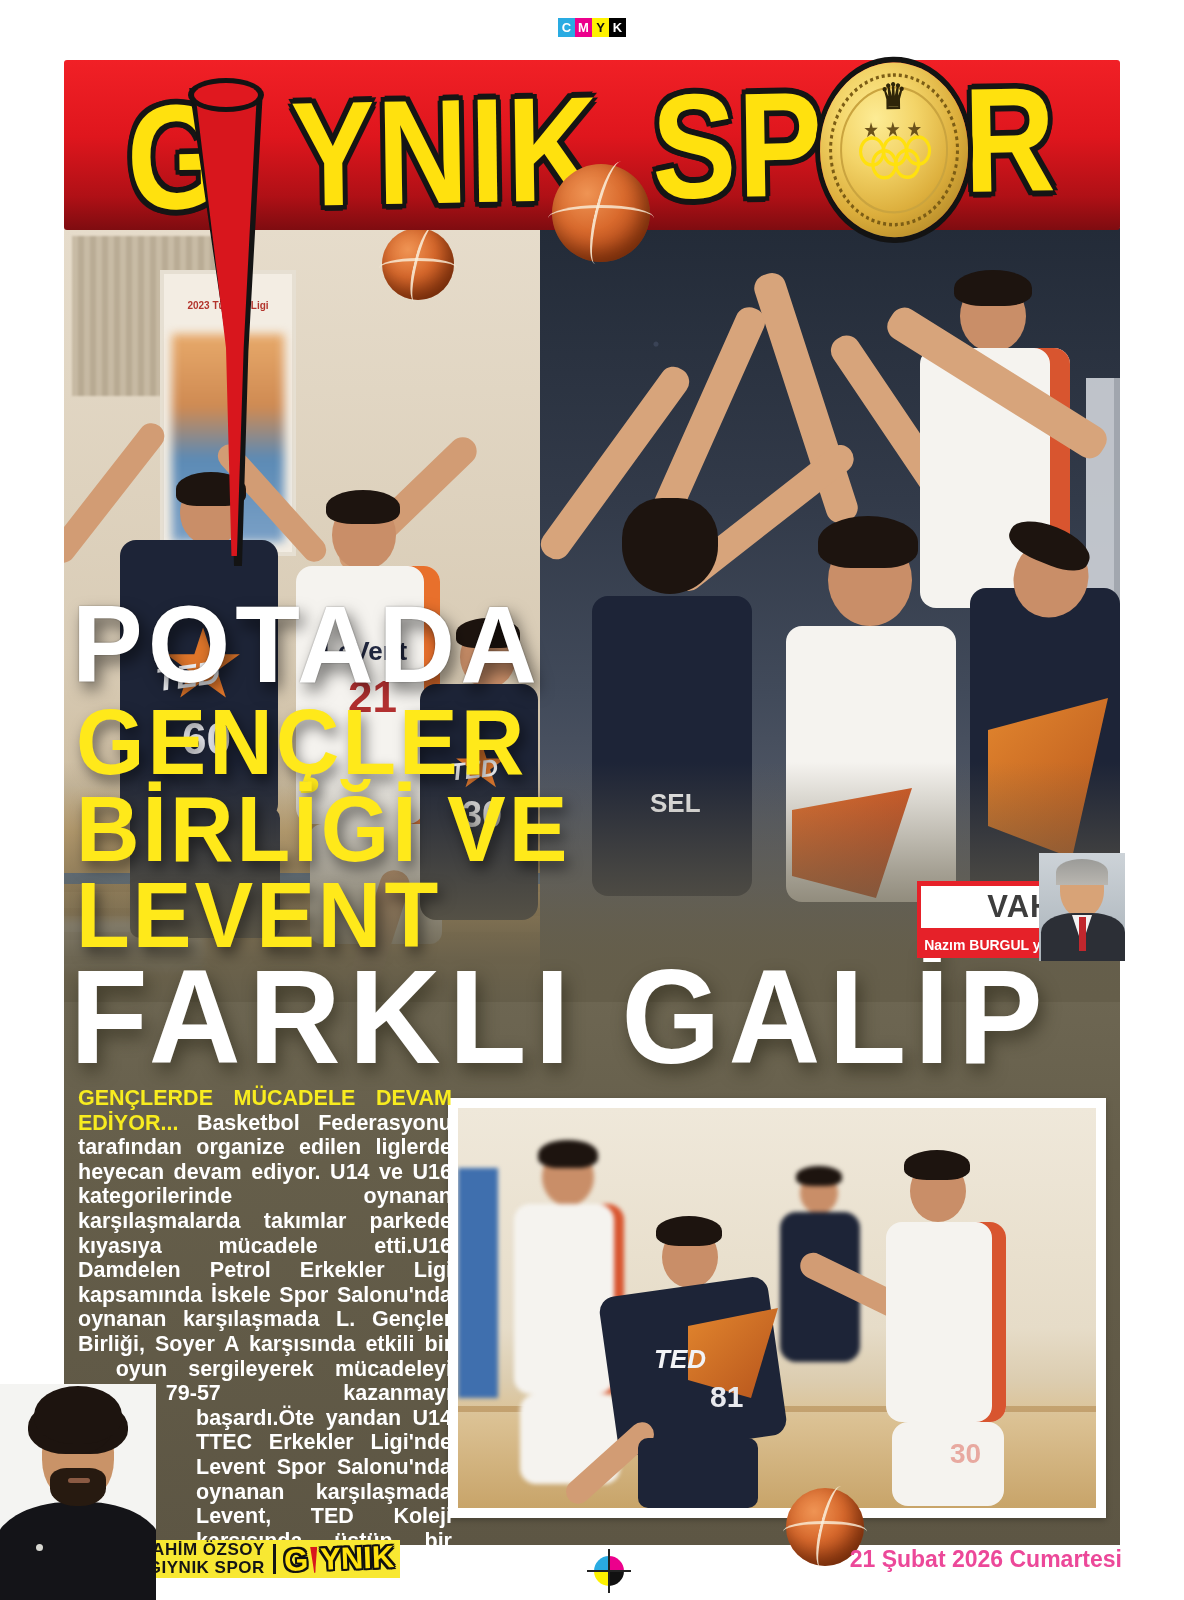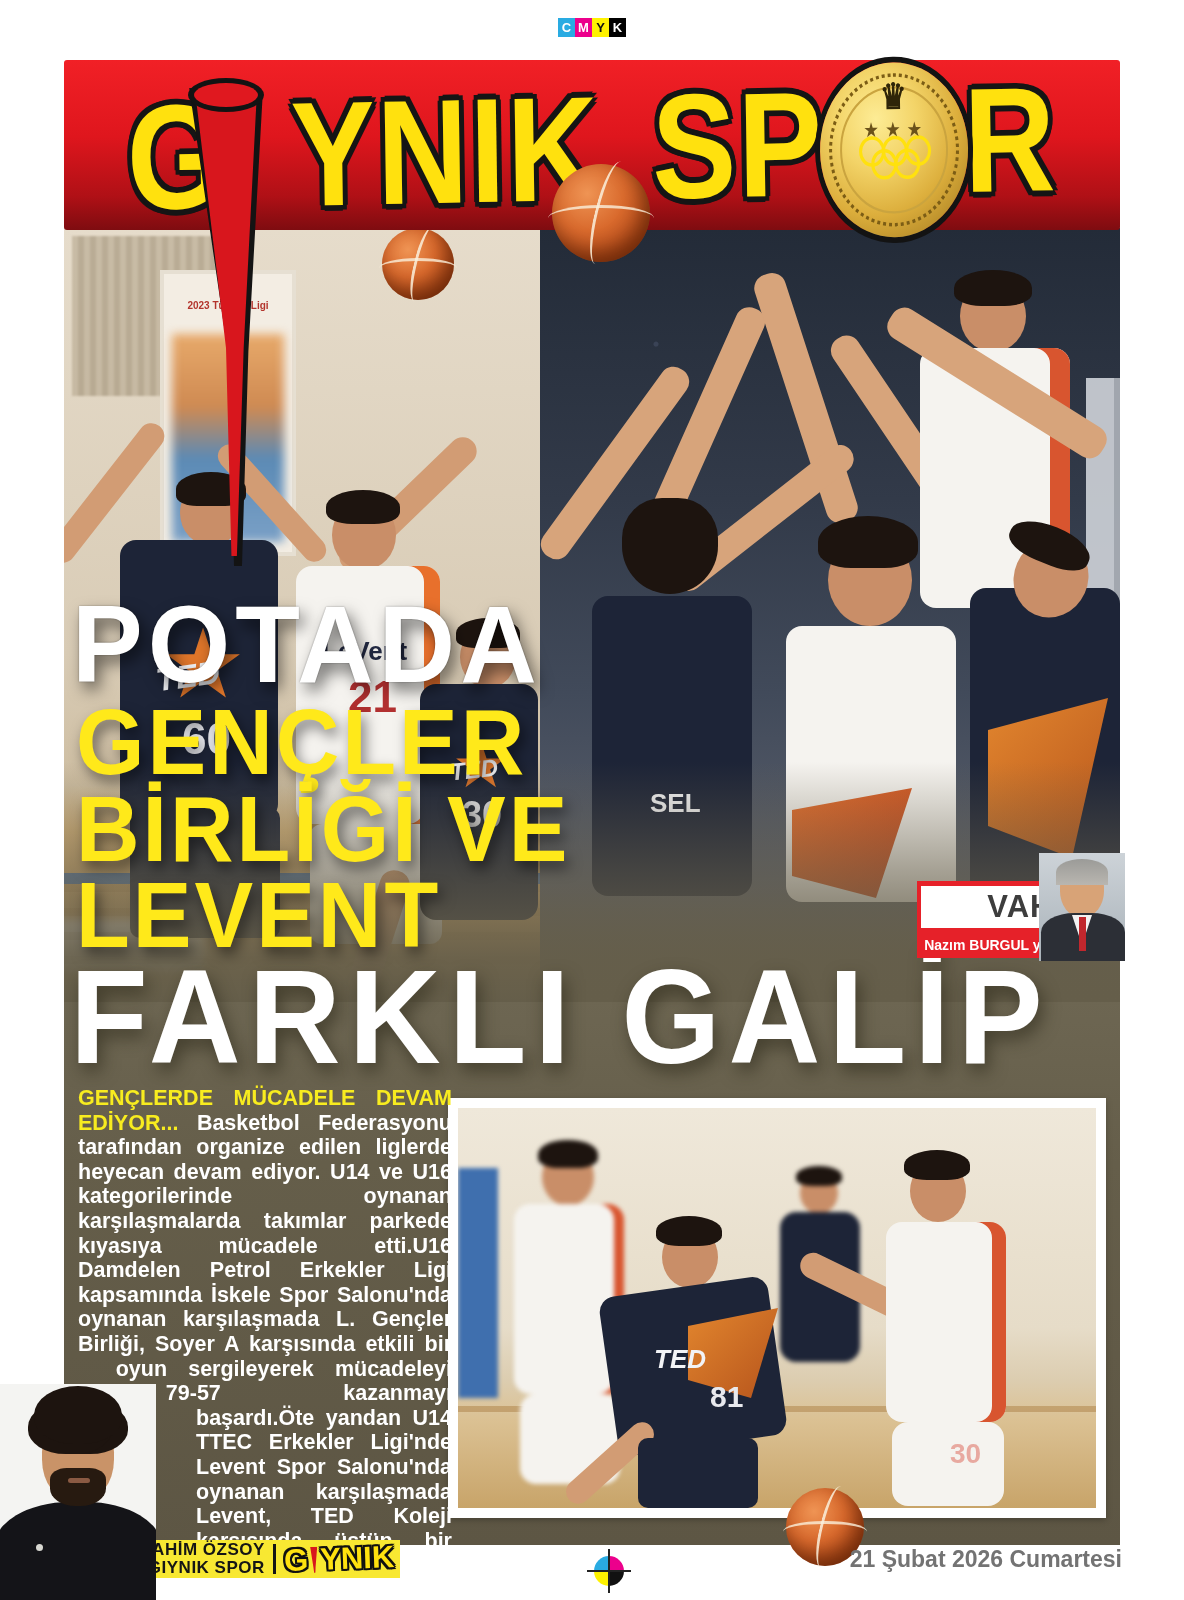--- a/index.html
+++ b/index.html
@@ -155,21 +155,21 @@
 
   .credit{left:112px;top:1540px;width:288px;height:38px;background:#f8e832;z-index:6;display:flex;align-items:center;justify-content:flex-end;padding:0 6px 0 0;box-sizing:border-box;}
   .credit .names{text-align:right;font:900 17px/18px "Liberation Sans",sans-serif;color:#151515;letter-spacing:.5px;}
   .credit .div{width:3px;height:30px;background:#151515;margin:0 8px;}
   .credit .logo{display:flex;align-items:center;transform:rotate(-2deg);}
   .credit .logo span{font:900 31px/34px "Liberation Sans",sans-serif;color:#ffe10e;
     text-shadow:-2px 0 #111,2px 0 #111,0 -2px #111,0 2px #111,-2px -2px #111,2px 2px #111,-2px 2px #111,2px -2px #111;}
   .credit .mini-spike{width:10px;height:26px;margin:0 1px;background:#d8161d;
     clip-path:polygon(15% 0,85% 0,62% 78%,58% 100%,46% 100%,40% 78%);filter:drop-shadow(0 0 1px #111) drop-shadow(0 0 1px #111);}
 
-  .date{right:62px;top:1546px;font:700 23px/26px "Liberation Sans",sans-serif;color:#737373;z-index:6;}
+  .date{right:62px;top:1546px;font:700 23px/26px "Liberation Sans",sans-serif;color:#ec4899;z-index:6;}
 </style>
 </head>
 <body>
 
 <div class="page">
 
   <div class="abs cmyk">
     <span class="c">C</span>
     <span class="m">M</span>
     <span class="y">Y</span>

